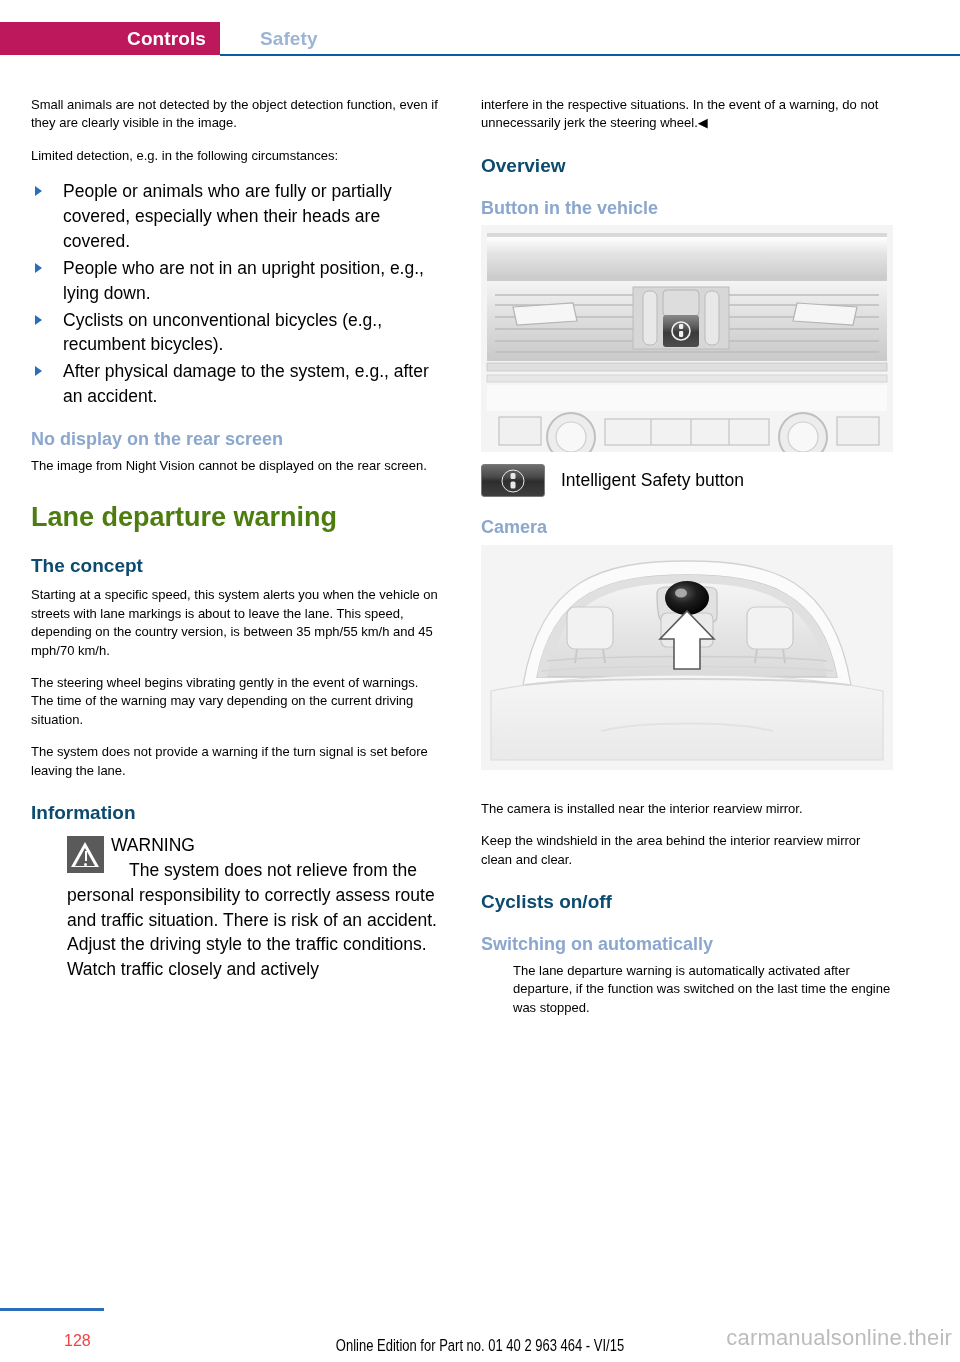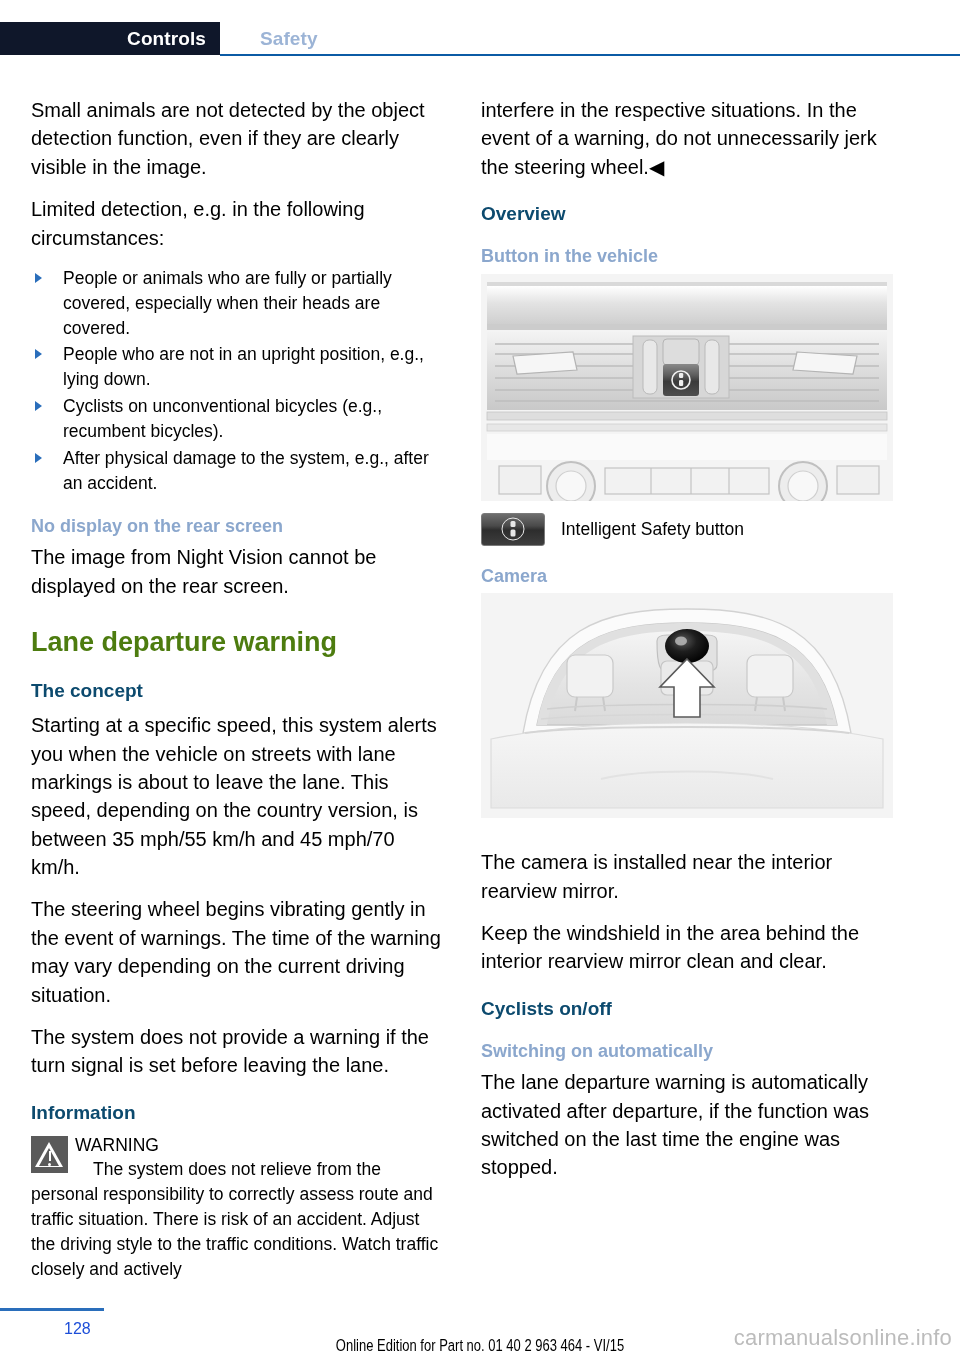--- a/index.html
+++ b/index.html
@@ -21,21 +21,21 @@
     position: absolute;
     left: 0; top: 0;
     width: 960px;
     height: 64px;
   }
   .tab-active {
     position: absolute;
     left: 0; top: 22px;
     width: 220px;
     height: 33px;
-    background: #0f172a;
+    background: #be185d;
   }
   .tab-active-label {
     position: absolute;
     right: 14px;
     top: 6px;
     font-size: 19px;
     font-weight: bold;
     color: #ffffff;
     letter-spacing: 0.1px;
   }
@@ -62,25 +62,25 @@
   .col {
     position: absolute;
     top: 96px;
     width: 412px;
   }
   .col-left  { left: 31px; }
   .col-right { left: 481px; }
 
   p.body {
     margin: 0 0 14px 0;
-    font-size: 20px;
+    font-size: 13px;
     line-height: 1.42;
     color: #000;
   }
-  p.body:last-child { margin-bottom: 0; }
+  p.body:last-child { margin-bottom: 0; margin-left: 32px; }
 
   
   ul.bullets {
     list-style: none;
     margin: 0 0 14px 0;
     padding: 0;
   }
   ul.bullets li {
     position: relative;
     padding-left: 32px;
@@ -119,20 +119,21 @@
     font-weight: bold;
     color: #8ba7cd;
     line-height: 1.2;
   }
 
   
   .warn-block {
     margin-top: 6px;
     font-size: 17.5px;
     line-height: 1.42;
+    margin-left: 36px;
   }
   .warn-icon {
     float: left;
     width: 37px;
     height: 37px;
     background: #5a5a5a;
     margin: 3px 7px 0 0;
     position: relative;
   }
   .warn-icon .tri {
@@ -230,23 +231,23 @@
   
   .footer { position: absolute; left: 0; top: 1296px; width: 960px; height: 66px; }
   .footer-rule {
     position: absolute;
     left: 0; top: 12px;
     width: 104px; height: 3px;
     background: #2a6ebb;
   }
   .page-number {
     position: absolute;
-    left: 64px; top: 24px;
+    left: 64px; top: 36px;
     font-size: 16px;
-    color: #1d4ed8;
+    color: #ef4444;
   }
   .footer-center {
     position: absolute;
     left: 0; top: 40px;
     width: 960px;
     text-align: center;
     font-size: 13px;
     color: #000;
     transform: scaleY(1.22);
     transform-origin: center top;
@@ -468,13 +469,13 @@
   <h3 class="h3">Switching on automatically</h3>
   <p class="body">The lane departure warning is automatically activated after departure, if the function was switched on the last time the engine was stopped.</p>
 
 </div>
 
 <div class="footer">
   <div class="footer-rule"></div>
   <div class="page-number">128</div>
   <div class="footer-center">Online Edition for Part no. 01 40 2 963 464 - VI/15</div>
 </div>
-<div class="watermark">carmanualsonline.info</div>
+<div class="watermark">carmanualsonline.their</div>
 
 </body></html>

